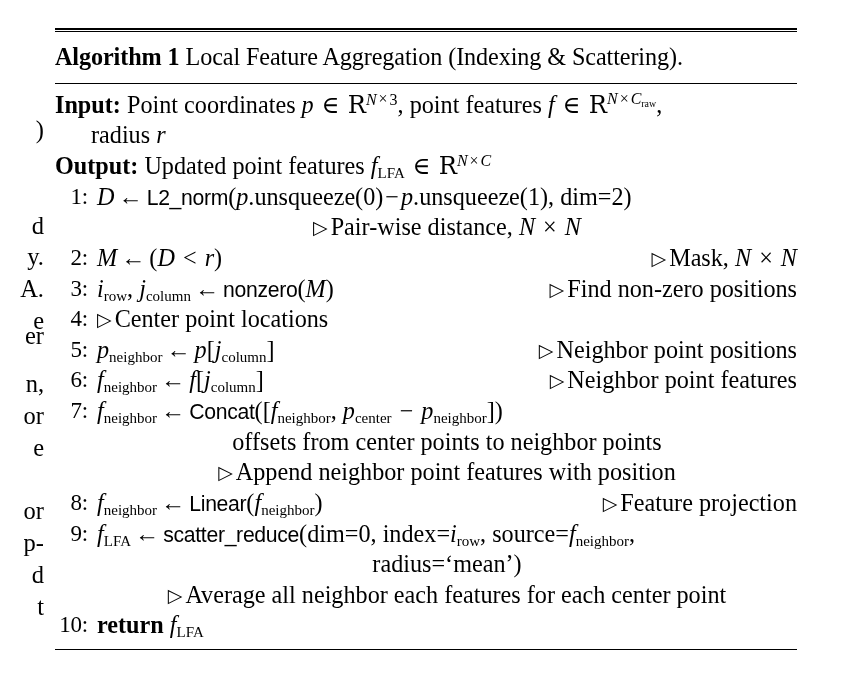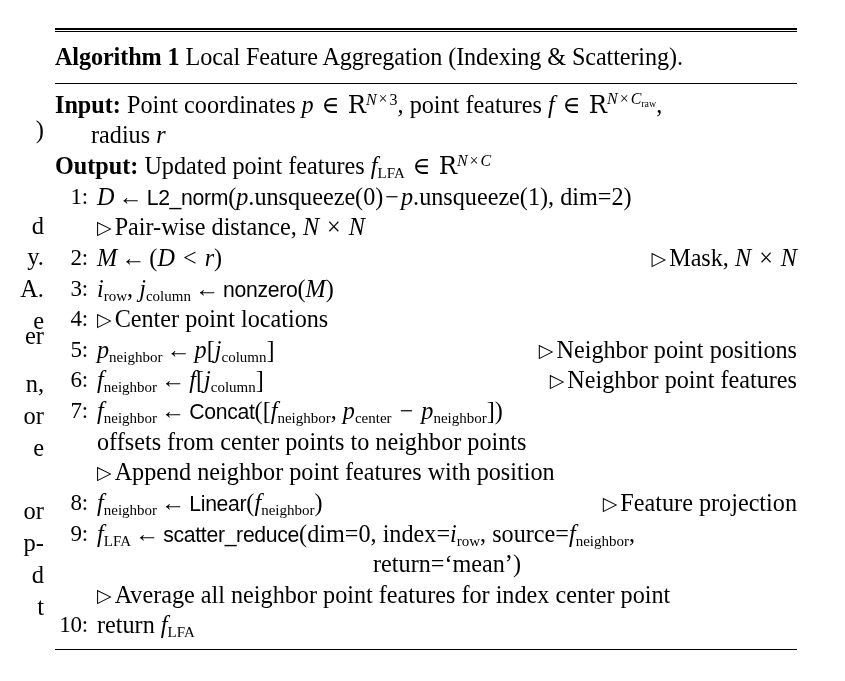--- a/index.html
+++ b/index.html
@@ -110,21 +110,21 @@
     font-size: 24.2px;
     line-height: 1.27;
   }
   .tri { font-size: 19px; position: relative; top: -1px; padding-right: 3px; }
 
   .row-split { display: flex; justify-content: space-between; align-items: baseline; gap: 21px; }
   .row-split .lhs { white-space: nowrap; }
   .row-split .rhs { white-space: nowrap; }
 
   .center-cont { text-align: center; }
-  .right-cont  { text-align: left; }
+  .right-cont  { text-align: center; }
 
   
   .mi { font-style: italic; }
   .tt {
     font-family: Liberation Sans, sans-serif;
     font-size: 21.2px;
     letter-spacing: -0.3px;
   }
   .num { font-style: normal; }
   .op  { font-style: normal; padding: 0 2px; }
@@ -208,20 +208,21 @@
           <span class="rhs"><span class="tri">▷</span><span>Mask, </span><span class="mi">N</span><span class="op"> × </span><span class="mi">N</span></span>
         </span>
       </span>
     </div>
 
     <div class="alg-line">
       <span class="alg-num">3:</span>
       <span class="alg-body">
         <span class="row-split">
           <span class="lhs"><span class="mi">i</span><sub>row</sub><span>, </span><span class="mi">j</span><sub>column</sub><span class="arrow">←</span><span class="tt">nonzero</span><span class="brk">(</span><span class="mi">M</span><span class="brk">)</span></span>
+          <span class="rhs"><span class="tri">▷</span><span>Find non-zero positions</span></span>
         </span>
       </span>
     </div>
 
     <div class="alg-line">
       <span class="alg-num">4:</span>
       <span class="alg-body">
         <span class="row-split">
           <span class="rhs"><span class="tri">▷</span><span>Center point locations</span></span>
         </span>
@@ -279,33 +280,33 @@
 
     <div class="alg-line">
       <span class="alg-num">9:</span>
       <span class="alg-body">
         <span class="mi">f</span><sub>LFA</sub><span class="arrow">←</span><span class="tt">scatter_reduce</span><span class="brk">(</span><span>dim=0</span><span>, </span><span>index=</span><span class="mi">i</span><sub>row</sub><span>, </span><span>source=</span><span class="mi">f</span><sub>neighbor</sub><span>,</span>
       </span>
     </div>
     <div class="alg-line">
       <span class="alg-num"></span>
       <span class="alg-body center-cont">
-        <span>return=‘mean’)</span>
+        <span>radius=‘mean’)</span>
       </span>
     </div>
     <div class="alg-line">
       <span class="alg-num"></span>
       <span class="alg-body right-cont">
-        <span class="tri">▷</span><span>Average all neighbor point features for index center point</span>
+        <span class="tri">▷</span><span>Average all neighbor each features for each center point</span>
       </span>
     </div>
 
     <div class="alg-line">
       <span class="alg-num">10:</span>
       <span class="alg-body">
-        <span class="kw" style="font-weight:normal">return</span>&nbsp;<span class="mi">f</span><sub>LFA</sub>
+        <span class="kw" style="font-weight:bold">return</span>&nbsp;<span class="mi">f</span><sub>LFA</sub>
       </span>
     </div>
 
   </div>
 
   <div class="rule-bot"></div>
 </div>
 
 </body></html>

